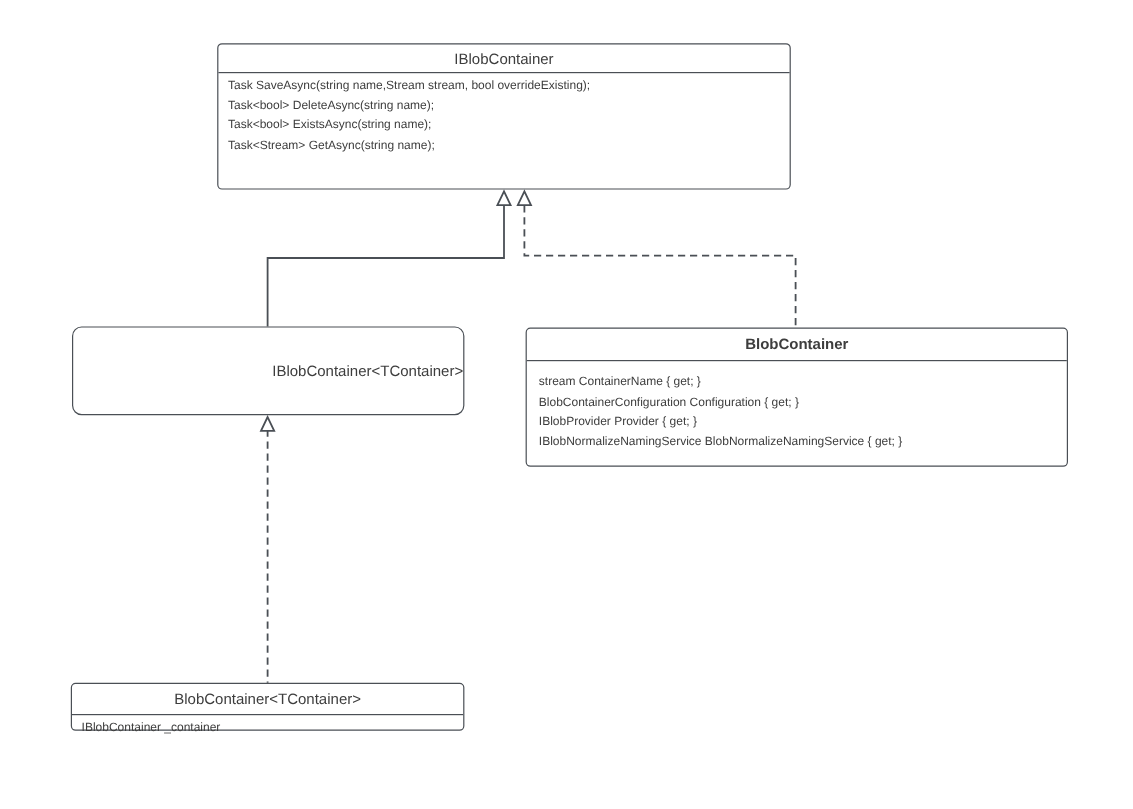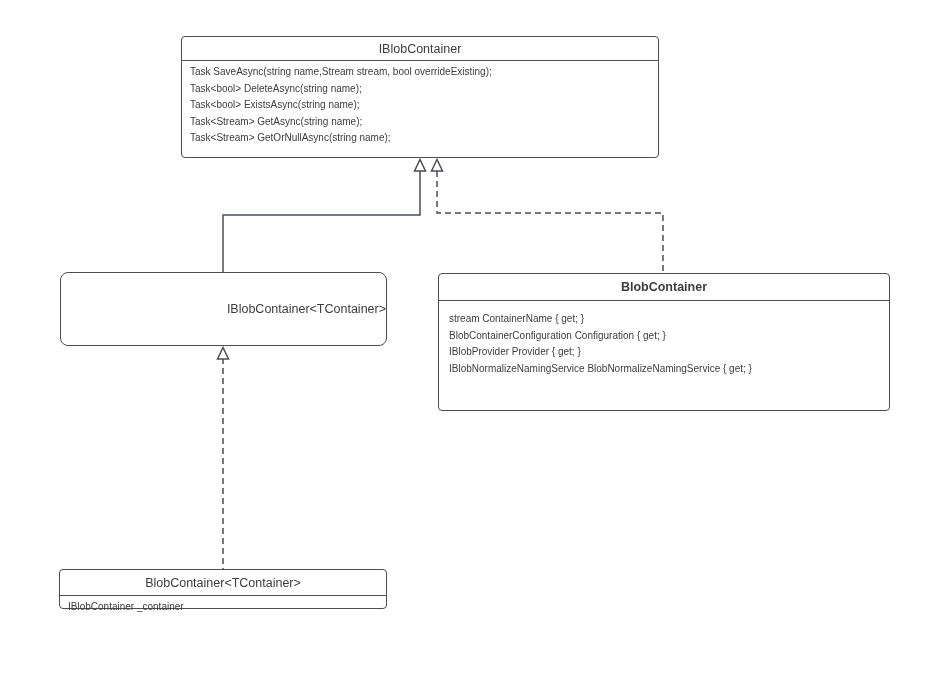--- a/index.html
+++ b/index.html
@@ -47,21 +47,21 @@
 
   
   .box-iblobcontainer-generic {
     left: 60px; top: 272px; width: 327px; height: 74px;
     border-radius: 8px;
     display: flex; align-items: center; justify-content: flex-end;
   }
   .box-iblobcontainer-generic .box-title { height: auto; }
 
   
-  .box-blobcontainer { left: 438px; top: 273px; width: 452px; height: 138px; }
+  .box-blobcontainer { left: 438px; top: 273px; width: 452px; height: 116px; }
   .box-blobcontainer .box-title { height: 27px; }
   .box-blobcontainer .box-members { padding: 10px 10px 0 10px; }
   .box-blobcontainer .member-line { line-height: 16.5px; }
 
   
   .box-blobcontainer-generic { left: 59px; top: 569px; width: 328px; height: 40px; }
   .box-blobcontainer-generic .box-title { height: 26px; }
   .box-blobcontainer-generic .box-members { padding: 3px 8px 0 8px; }
 
   .connector-layer {
@@ -101,21 +101,20 @@
     <path class="arrowhead" d="M223 347.5 L217.5 359 L228.5 359 Z"></path>
   </svg>
 
   <div class="class-box box-iblobcontainer">
     <div class="box-title with-divider">IBlobContainer</div>
     <div class="box-members">
       <div class="member-line">Task SaveAsync(string name,Stream stream, bool overrideExisting);</div>
       <div class="member-line">Task&lt;bool&gt; DeleteAsync(string name);</div>
       <div class="member-line">Task&lt;bool&gt; ExistsAsync(string name);</div>
       <div class="member-line">Task&lt;Stream&gt; GetAsync(string name);</div>
-      <div class="member-line">Task&lt;Stream&gt; GetOrNullAsync(string name);</div>
     </div>
   </div>
 
   <div class="class-box box-iblobcontainer-generic">
     <div class="box-title">IBlobContainer&lt;TContainer&gt;</div>
   </div>
 
   <div class="class-box box-blobcontainer">
     <div class="box-title with-divider bold">BlobContainer</div>
     <div class="box-members">

